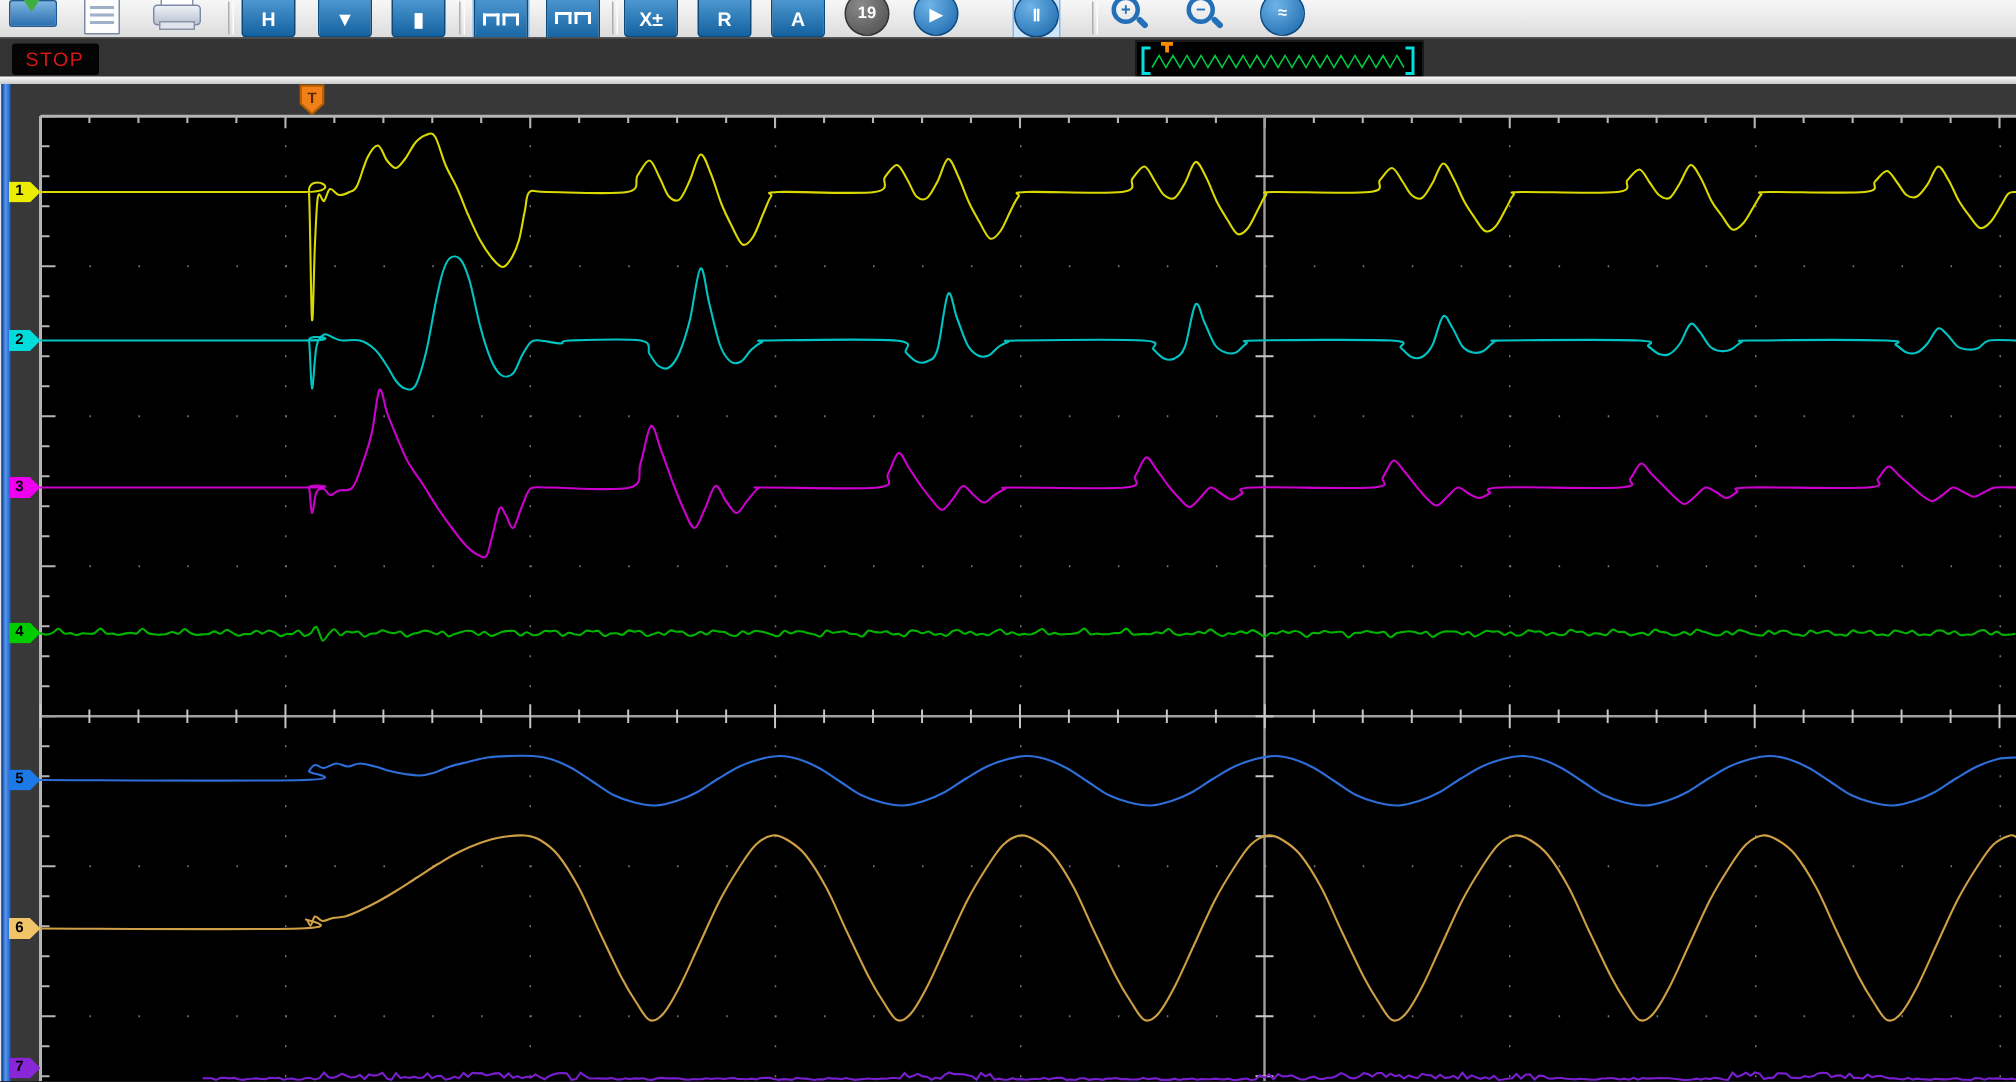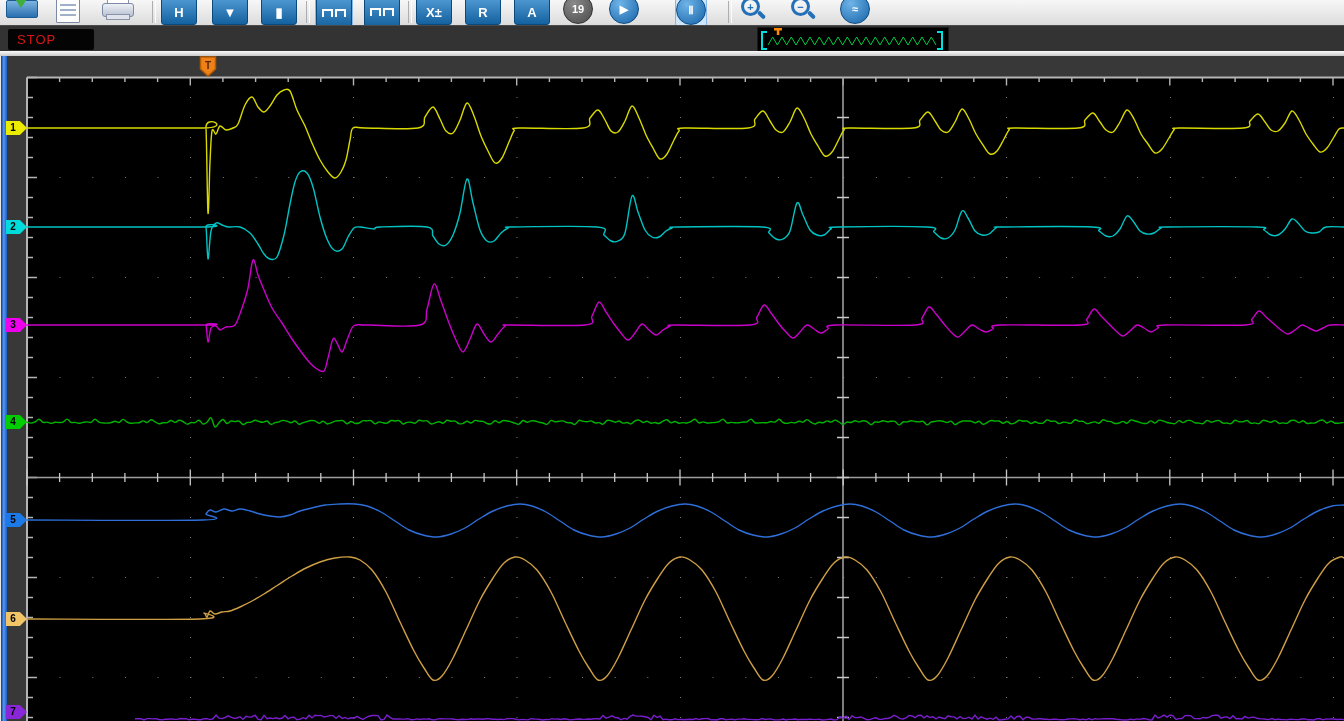--- a/index.html
+++ b/index.html
@@ -34,21 +34,21 @@
                    border-left:8px solid transparent;border-right:8px solid transparent;border-top:12px solid #3fae3f;}
   .ico-doc{position:relative;width:22px;height:26px;background:#fdfdfd;border:1px solid #7d8aa6;border-radius:1px;}
   .ico-doc i{position:absolute;left:3px;right:3px;height:2px;background:#9fb0c8;}
   .ico-print{position:relative;width:34px;height:30px;}
   .ico-print .paper{position:absolute;left:7px;top:0;width:20px;height:10px;background:#fff;border:1px solid #8a93a8;}
   .ico-print .base{position:absolute;left:2px;top:9px;width:30px;height:12px;background:linear-gradient(#eef1f6,#b9c2d2);border:1px solid #7d8aa6;border-radius:3px;}
   .ico-print .slot{position:absolute;left:6px;top:20px;width:22px;height:4px;background:#dfe4ec;border:1px solid #8a93a8;}
 
   
   .ctrlbar{position:absolute;left:0;top:25px;width:1344px;height:26px;background:#333;border-top:1px solid #4a4a4a;}
-  .stopbox{position:absolute;left:8px;top:3px;width:86px;height:21px;background:#040404;border-radius:2px;
+  .stopbox{position:absolute;left:8px;top:3px;width:58px;height:21px;background:#040404;border-radius:2px;
            display:flex;align-items:center;}
   .stopbox span{color:#d81616;font-size:13px;letter-spacing:1px;padding-left:9px;}
   .trigpreview{position:absolute;left:757px;top:1px;width:190px;height:24px;background:#000;border:1px solid #1a1a1a;}
 
   .splitter{position:absolute;left:0;top:51px;width:1344px;height:5px;
             background:linear-gradient(#fbfbfb,#c9c9c9);border-bottom:1px solid #8f8f8f;}
 
   
   .main{position:absolute;left:0;top:56px;width:1344px;height:665px;background:#383838;overflow:hidden;}
   .edge-white{position:absolute;left:0;top:0;width:1px;height:665px;background:#e9e9e9;}

